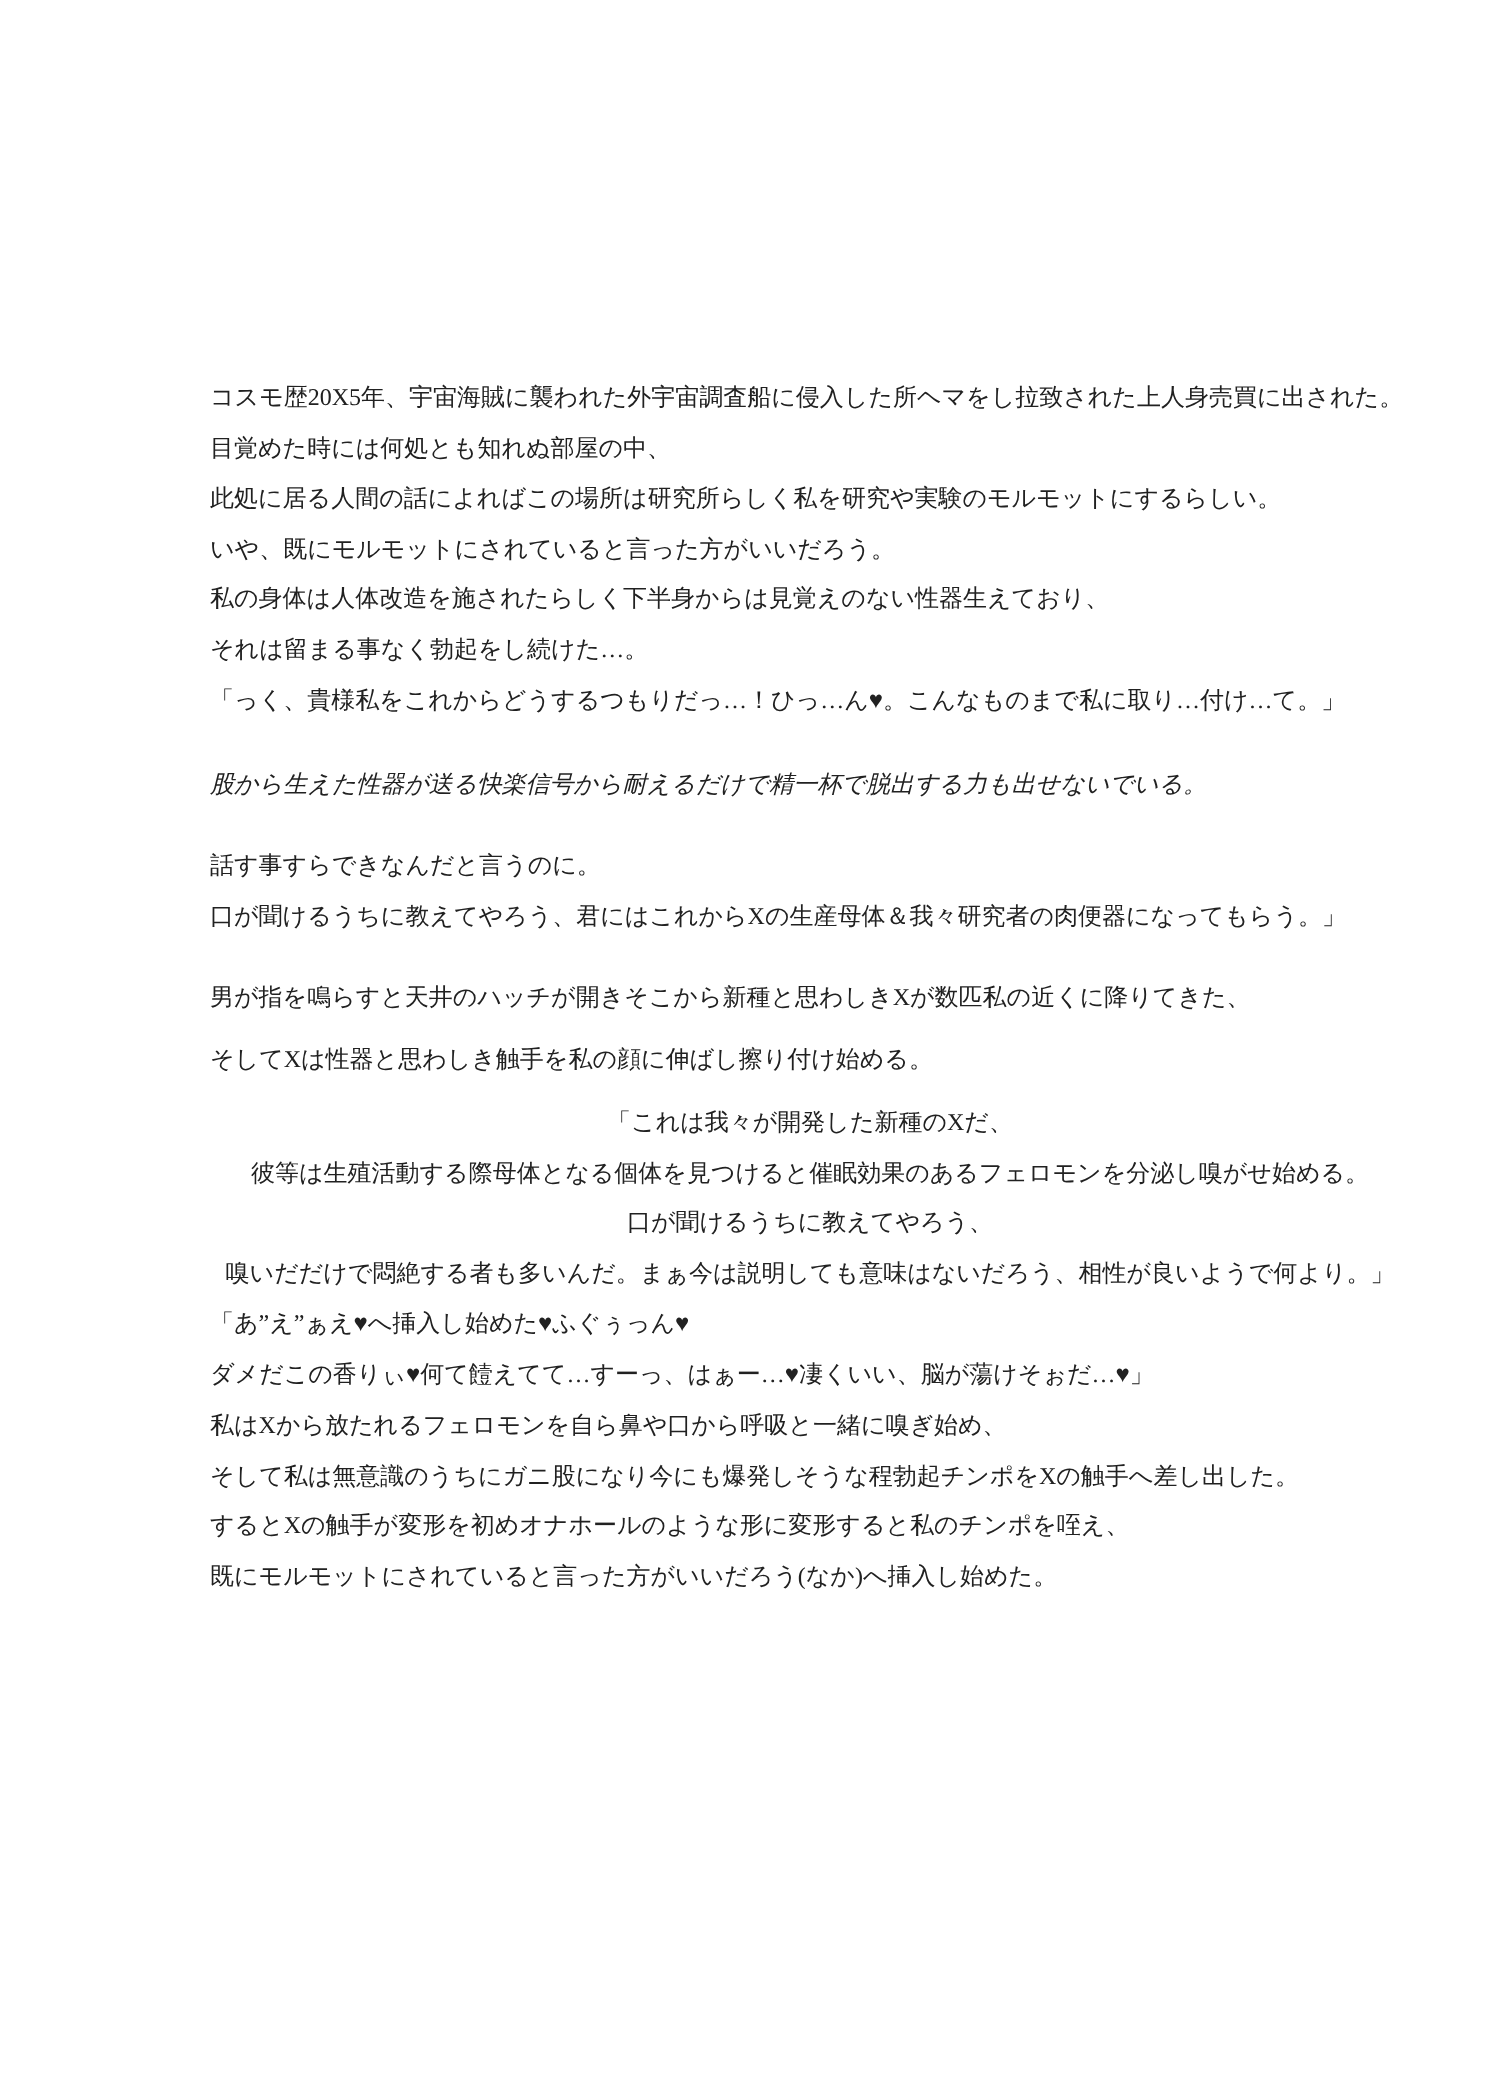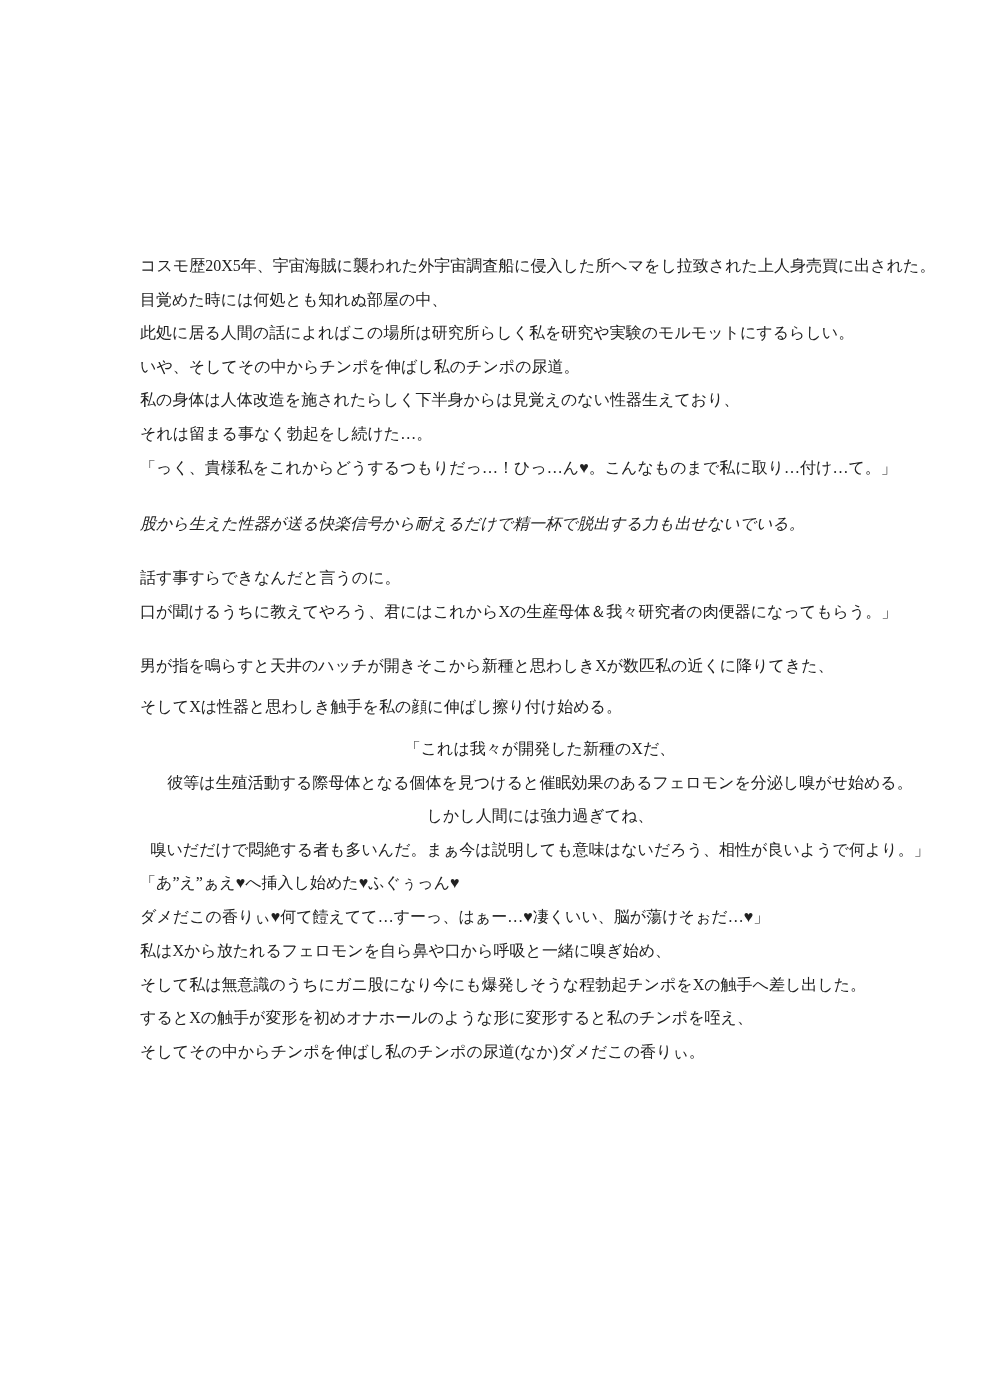--- a/index.html
+++ b/index.html
@@ -46,21 +46,21 @@
 </head>
 <body>
 
 <div class="page">
   <div class="content">
 
     <div class="para p1">
       <div class="line">コスモ歴20X5年、宇宙海賊に襲われた外宇宙調査船に侵入した所ヘマをし拉致された上人身売買に出された。</div>
       <div class="line">目覚めた時には何処とも知れぬ部屋の中、</div>
       <div class="line">此処に居る人間の話によればこの場所は研究所らしく私を研究や実験のモルモットにするらしい。</div>
-      <div class="line">いや、そしてその中からチンポを伸ばし私のチンポの尿道。</div>
+      <div class="line">いや、既にモルモットにされていると言った方がいいだろう。</div>
       <div class="line">私の身体は人体改造を施されたらしく下半身からは見覚えのない性器生えており、</div>
       <div class="line">それは留まる事なく勃起をし続けた…。</div>
     </div>
 
     <div class="para p2">
       <div class="line">「っく、貴様私をこれからどうするつもりだっ…！ひっ…ん♥。こんなものまで私に取り…付け…て。」</div>
     </div>
 
     <div class="para p3">
       <div class="line">股から生えた性器が送る快楽信号から耐えるだけで精一杯で脱出する力も出せないでいる。</div>
@@ -76,30 +76,30 @@
     </div>
 
     <div class="para p6">
       <div class="line">そしてXは性器と思わしき触手を私の顔に伸ばし擦り付け始める。</div>
     </div>
 
 
     <div class="para p8">
       <div class="line">「これは我々が開発した新種のXだ、</div>
       <div class="line">彼等は生殖活動する際母体となる個体を見つけると催眠効果のあるフェロモンを分泌し嗅がせ始める。</div>
-      <div class="line">しかし人間には強力過ぎてね、</div>
+      <div class="line">口が聞けるうちに教えてやろう、</div>
       <div class="line">嗅いだだけで悶絶する者も多いんだ。まぁ今は説明しても意味はないだろう、相性が良いようで何より。」</div>
     </div>
 
     <div class="para p9">
       <div class="line">「あ”え”ぁえ♥へ挿入し始めた♥ふぐぅっん♥</div>
       <div class="line">ダメだこの香りぃ♥何て饐えてて…すーっ、はぁー…♥凄くいい、脳が蕩けそぉだ…♥」</div>
     </div>
 
     <div class="para p10">
       <div class="line">私はXから放たれるフェロモンを自ら鼻や口から呼吸と一緒に嗅ぎ始め、</div>
       <div class="line">そして私は無意識のうちにガニ股になり今にも爆発しそうな程勃起チンポをXの触手へ差し出した。</div>
       <div class="line">するとXの触手が変形を初めオナホールのような形に変形すると私のチンポを咥え、</div>
-      <div class="line">そしてその中からチンポを伸ばし私のチンポの尿道(なか)ダメだこの香りぃ。</div>
+      <div class="line">既にモルモットにされていると言った方がいいだろう(なか)へ挿入し始めた。</div>
     </div>
 
   </div>
 </div>
 
 </body></html>

